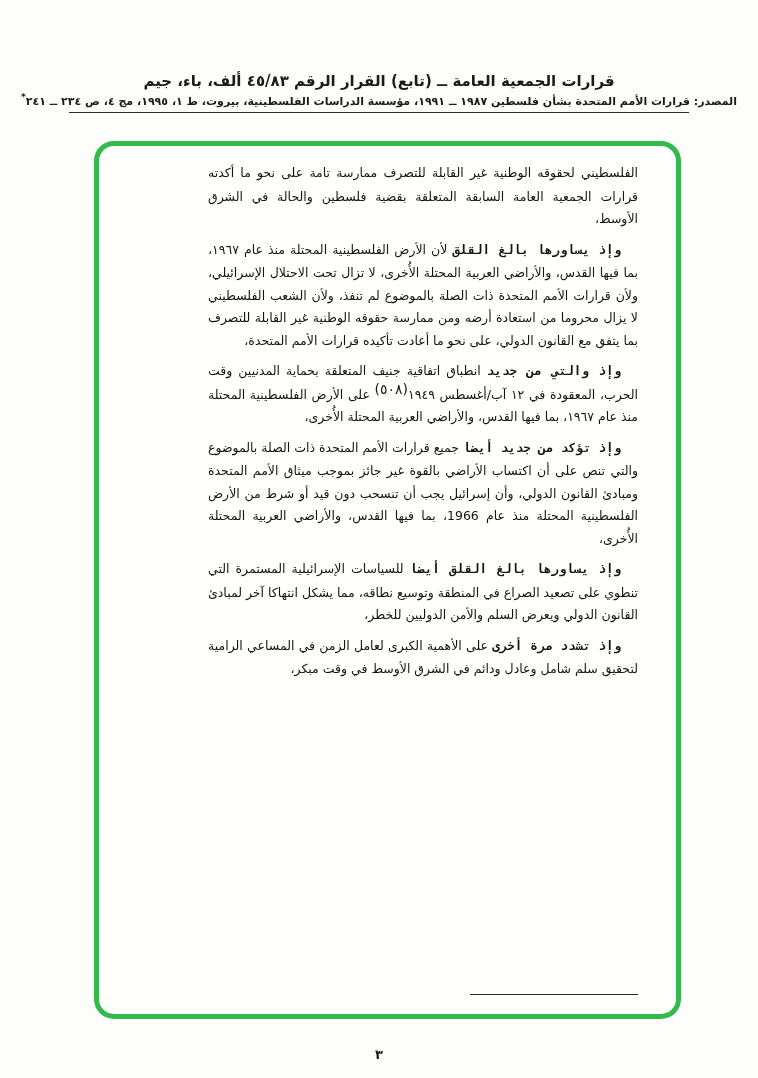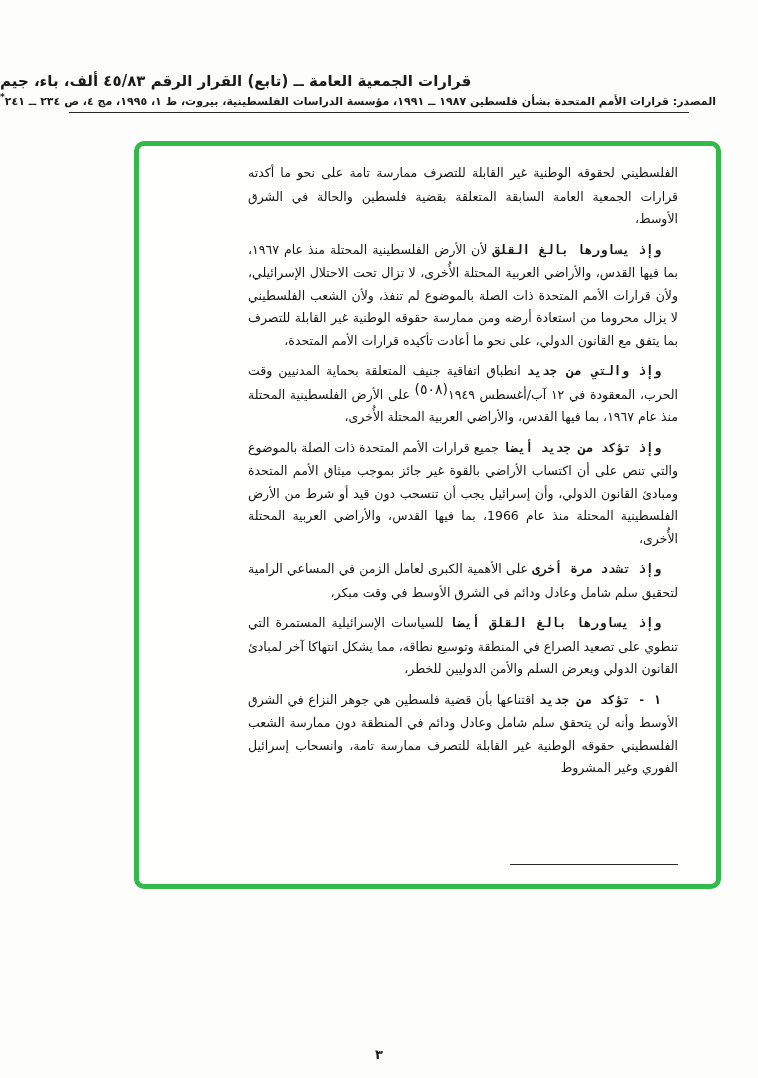--- a/index.html
+++ b/index.html
@@ -8,21 +8,21 @@
   html,body{margin:0;padding:0;}
   body{
     width:758px;height:1078px;
     background:#fdfdfc;
     font-family:"DejaVu Sans",sans-serif;
     position:relative;
     overflow:hidden;
     color:#1b1b1b;
   }
   .page-header{
-    text-align:left;
+    text-align:center;
     padding-top:72px;
     direction:rtl;
   }
   .title{
     margin:0;
     font-size:15px;
     font-weight:bold;
     direction:rtl;
   }
   .source-wrap{
@@ -35,26 +35,25 @@
   }
   .header-rule{
     width:620px;
     margin:3px auto 0;
     border-top:1.2px solid #2a2a2a;
     height:0;
   }
   .green-box{
     position:absolute;
     left:94px;top:141px;
-    width:587px;height:748px;
+    width:587px;height:878px;
     border:5px solid var(--box-border,#33b94c);
-    border-radius:10px;
+    border-radius:20px;
     box-sizing:border-box;
     background:#fffffe;
-    margin-left:40px;
   }
   .content{
     position:absolute;
     top:16px;right:38px;
     width:430px;
     direction:rtl;
     text-align:justify;
     font-size:12.5px;
     line-height:22.5px;
     color:#141414;
@@ -117,25 +116,24 @@
 
     <p class="para first"><span class="lead"></span><span>الفلسطيني لحقوقه الوطنية غير القابلة للتصرف ممارسة تامة على نحو ما أكدته قرارات الجمعية العامة السابقة المتعلقة بقضية فلسطين والحالة في الشرق الأوسط،</span></p>
 
     <p class="para"><span class="lead">وإذ يساورها بالغ القلق</span><span> لأن الأرض الفلسطينية المحتلة منذ عام ١٩٦٧، بما فيها القدس، والأراضي العربية المحتلة الأُخرى، لا تزال تحت الاحتلال الإسرائيلي، ولأن قرارات الأمم المتحدة ذات الصلة بالموضوع لم تنفذ، ولأن الشعب الفلسطيني لا يزال محروما من استعادة أرضه ومن ممارسة حقوقه الوطنية غير القابلة للتصرف بما يتفق مع القانون الدولي، على نحو ما أعادت تأكيده قرارات الأمم المتحدة،</span></p>
 
     <p class="para"><span class="lead">وإذ والتي من جديد</span><span> انطباق اتفاقية جنيف المتعلقة بحماية المدنيين وقت الحرب، المعقودة في ١٢ آب/أغسطس ١٩٤٩</span><sup class="ref">(٥٠٨)</sup><span> على الأرض الفلسطينية المحتلة منذ عام ١٩٦٧، بما فيها القدس، والأراضي العربية المحتلة الأُخرى،</span></p>
 
     <p class="para"><span class="lead">وإذ تؤكد من جديد أيضا</span><span> جميع قرارات الأمم المتحدة ذات الصلة بالموضوع والتي تنص على أن اكتساب الأراضي بالقوة غير جائز بموجب ميثاق الأمم المتحدة ومبادئ القانون الدولي، وأن إسرائيل يجب أن تنسحب دون قيد أو شرط من الأرض الفلسطينية المحتلة منذ عام 1966، بما فيها القدس، والأراضي العربية المحتلة الأُخرى،</span></p>
 
 
+    <p class="para"><span class="lead">وإذ يساورها بالغ القلق أيضا</span><span> للسياسات الإسرائيلية المستمرة التي تنطوي على تصعيد الصراع في المنطقة وتوسيع نطاقه، مما يشكل انتهاكا آخر لمبادئ القانون الدولي ويعرض السلم والأمن الدوليين للخطر،</span></p>
+
     <p class="para"><span class="lead">وإذ تشدد مرة أخرى</span><span> على الأهمية الكبرى لعامل الزمن في المساعي الرامية لتحقيق سلم شامل وعادل ودائم في الشرق الأوسط في وقت مبكر،</span></p>
 
-    <p class="para"><span class="lead">وإذ يساورها بالغ القلق أيضا</span><span> للسياسات الإسرائيلية المستمرة التي تنطوي على تصعيد الصراع في المنطقة وتوسيع نطاقه، مما يشكل انتهاكا آخر لمبادئ القانون الدولي ويعرض السلم والأمن الدوليين للخطر،</span></p>
-
-    <p class="para"><span class="lead">١ - تؤكد من جديد</span><span> اقتناعها بأن قضية فلسطين هي جوهر النزاع في الشرق الأوسط وأنه لن يتحقق سلم شامل وعادل ودائم في المنطقة دون ممارسة الشعب الفلسطيني حقوقه الوطنية غير القابلة للتصرف ممارسة تامة، وانسحاب إسرائيل الفوري وغير المشروط</span></p>
 
   </div>
 
   <div class="footnote-area">
     <div class="footnote-rule"></div>
   </div>
 </div>
 
 <div class="page-number">٣</div>
 

